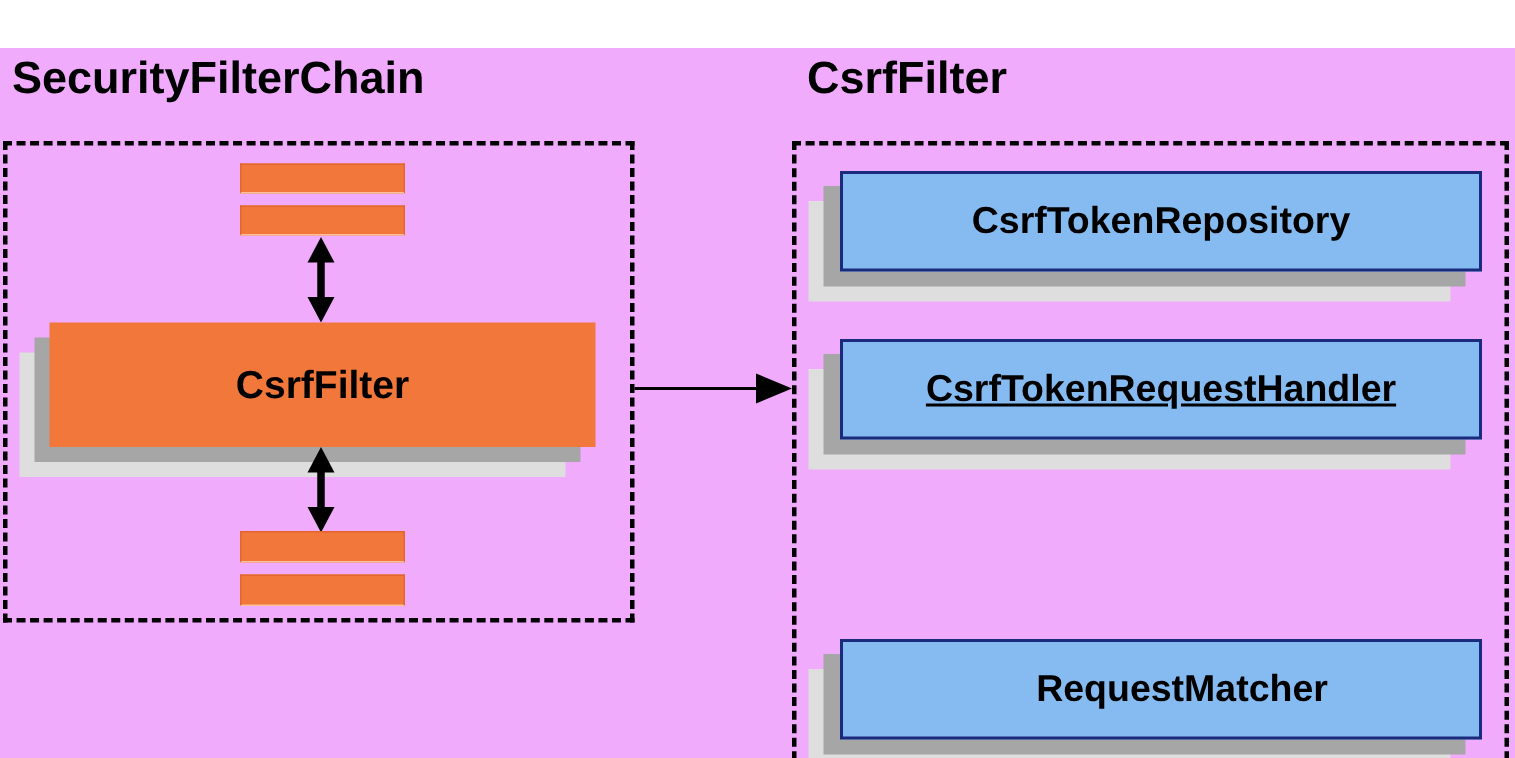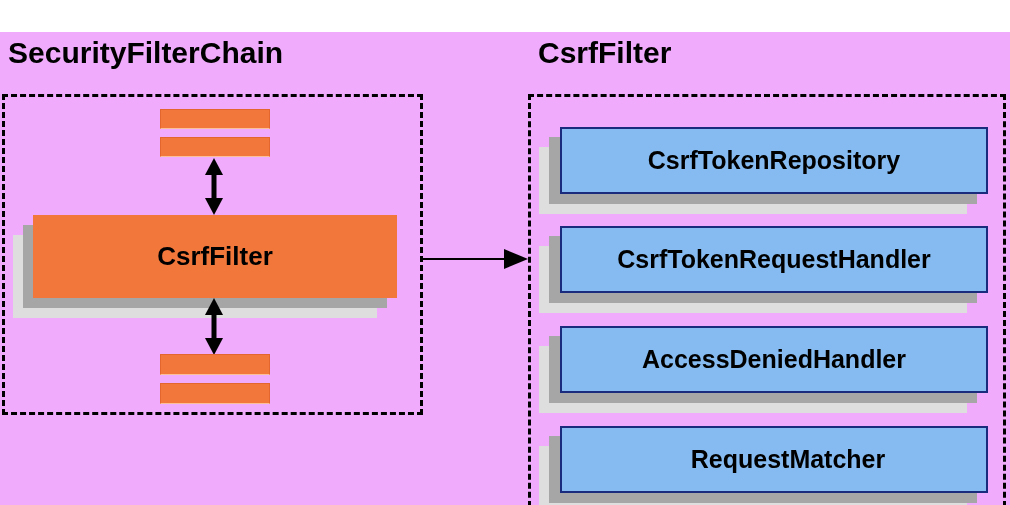--- a/index.html
+++ b/index.html
@@ -105,29 +105,26 @@
     <svg width="107" height="24" viewBox="0 0 107 24">
       <line x1="1" y1="12" x2="84" y2="12" stroke="#000" stroke-width="2"></line>
       <polygon points="82,2 106,12 82,22" fill="#000"></polygon>
     </svg>
   </div>
 
   <div class="abs panel-title" style="left:538px; top:4px;">CsrfFilter</div>
 
   <div class="abs dashed-box" style="left:528px; top:62px; width:478px; height:440px;"></div>
 
-  <div class="abs component-box" style="top:95px;">
+  <div class="abs component-box" style="top:82px;">
     <span>CsrfTokenRepository</span>
   </div>
 
-  <div class="abs component-box" style="top:194px;">
+  <div class="abs component-box" style="top:194px;text-decoration:underline;">
     <span>CsrfTokenRequestHandler</span>
   </div>
 
-  <div class="abs component-box" style="top:294px;">
-    <span>AccessDeniedHandler</span>
-  </div>
 
   <div class="abs component-box" style="top:394px;padding-left:28px;">
     <span>RequestMatcher</span>
   </div>
 
 </div>
 
 </body></html>

